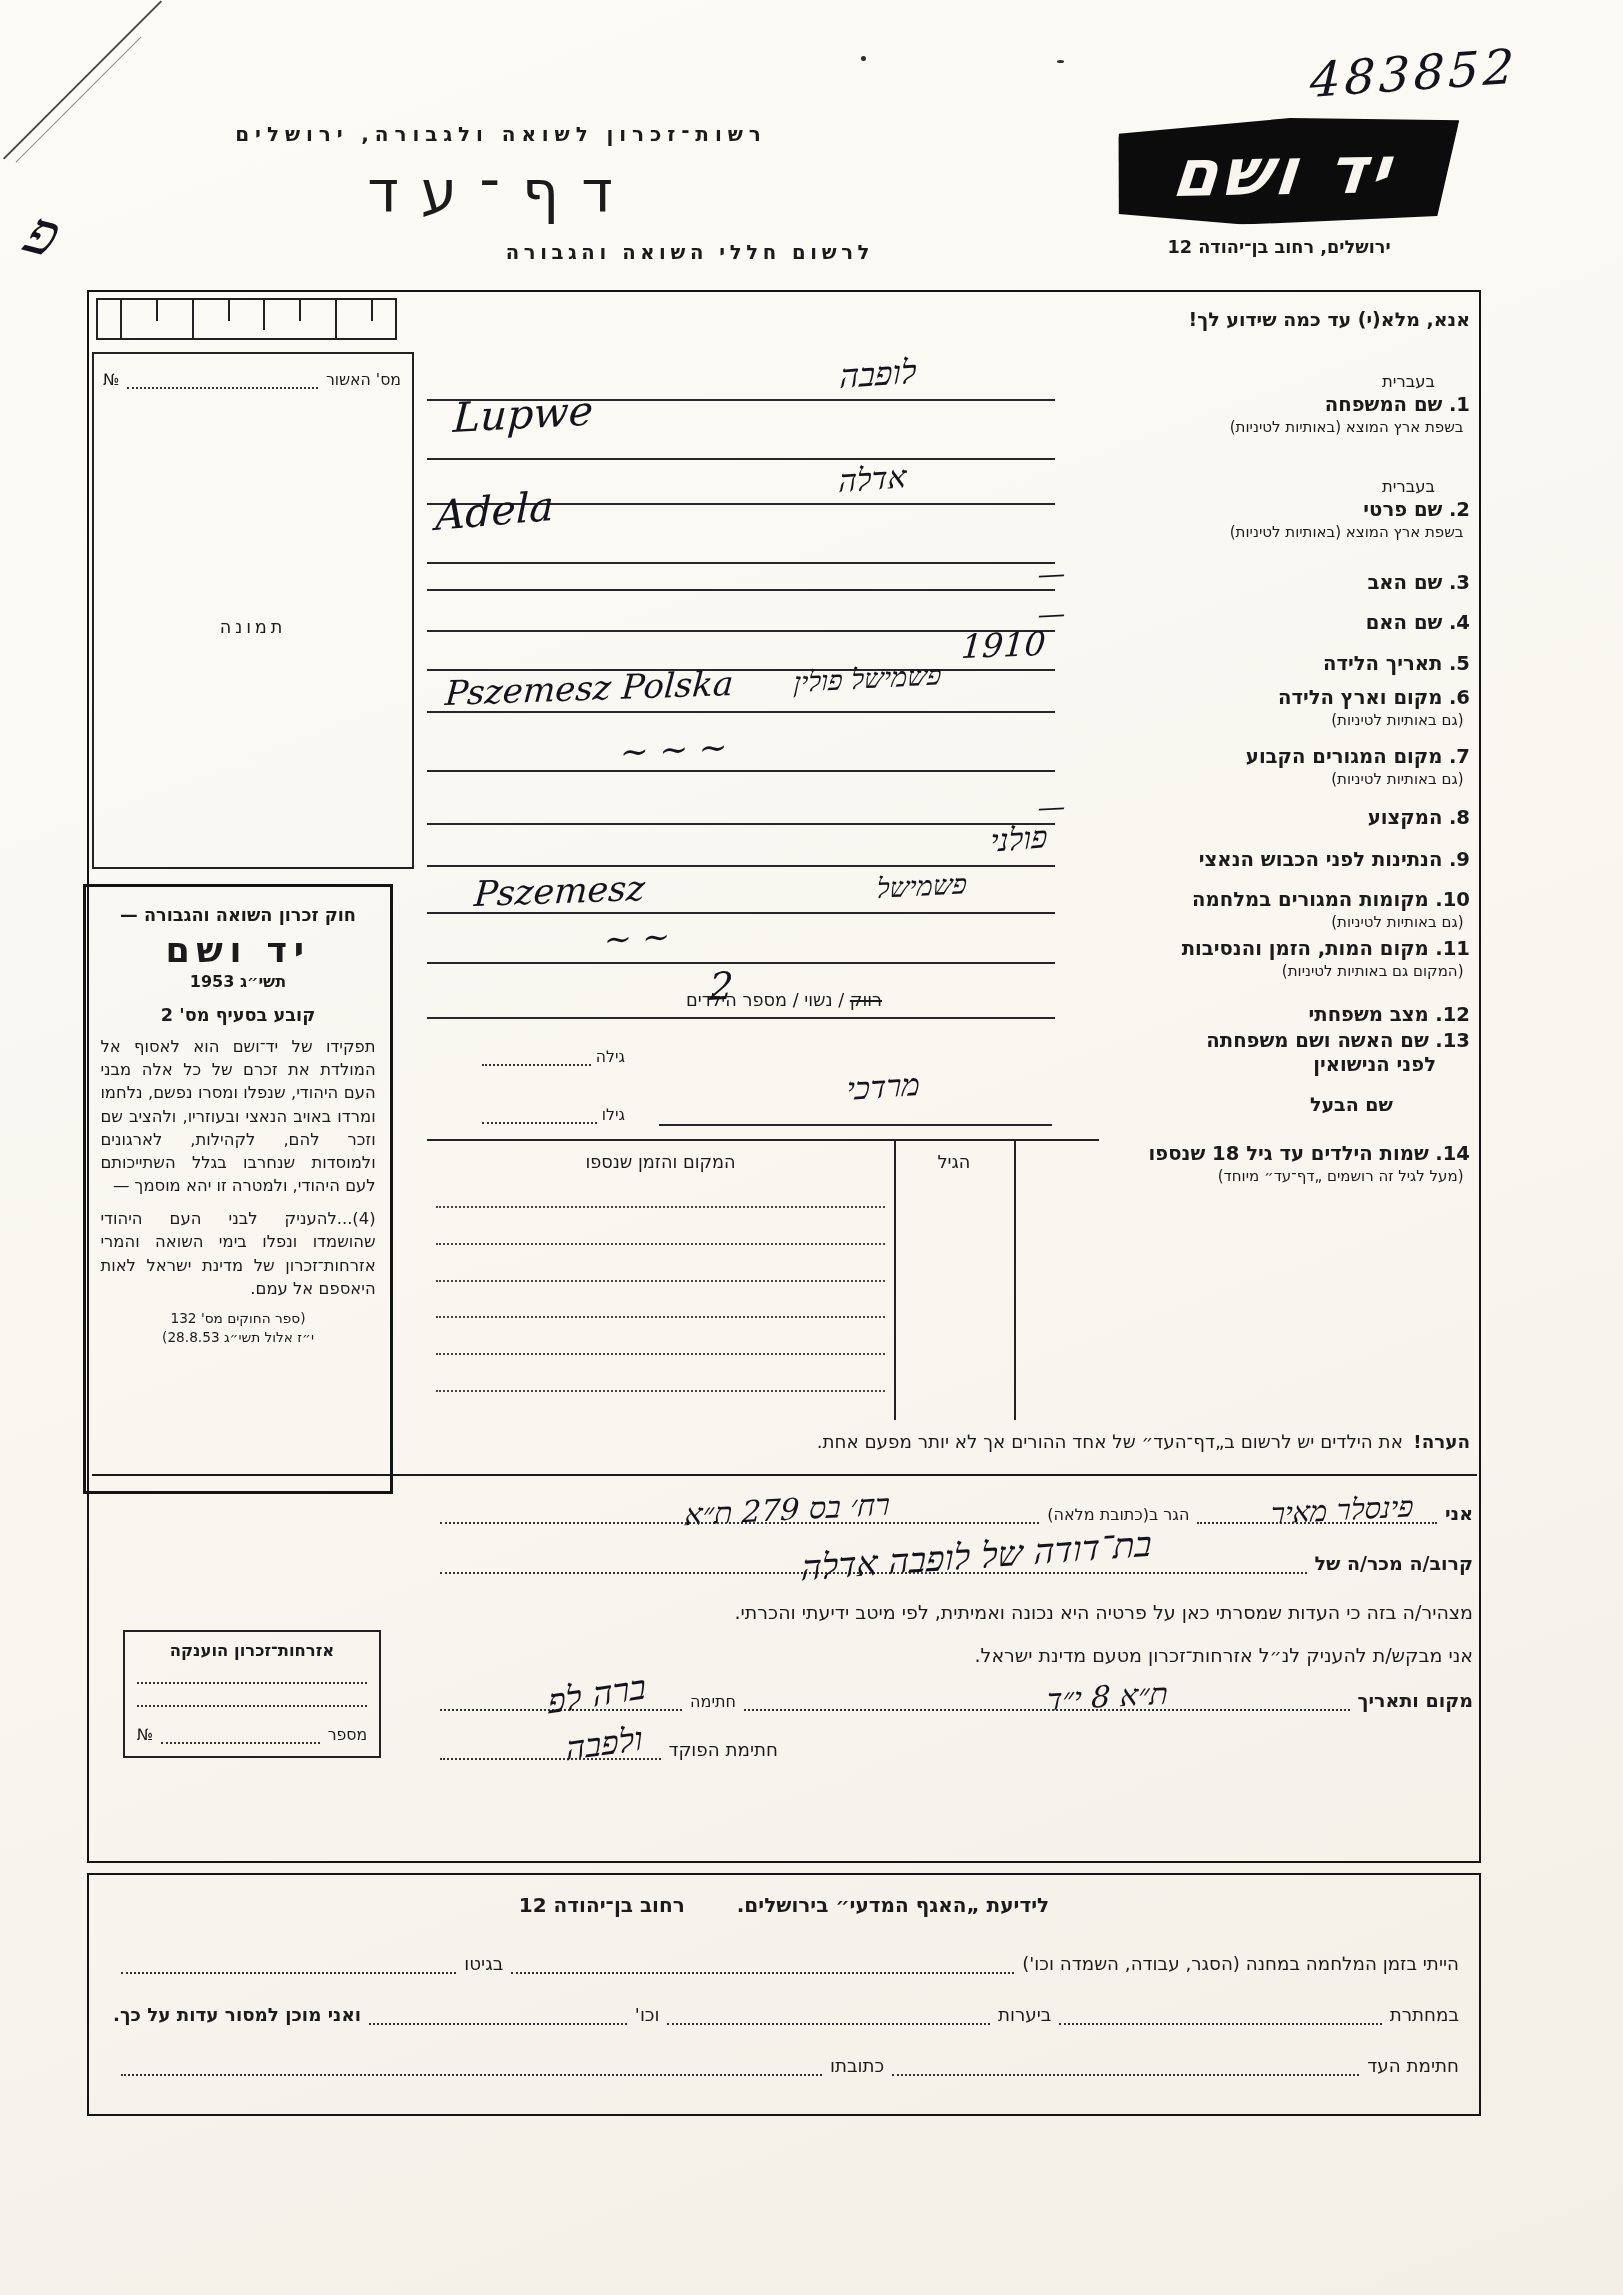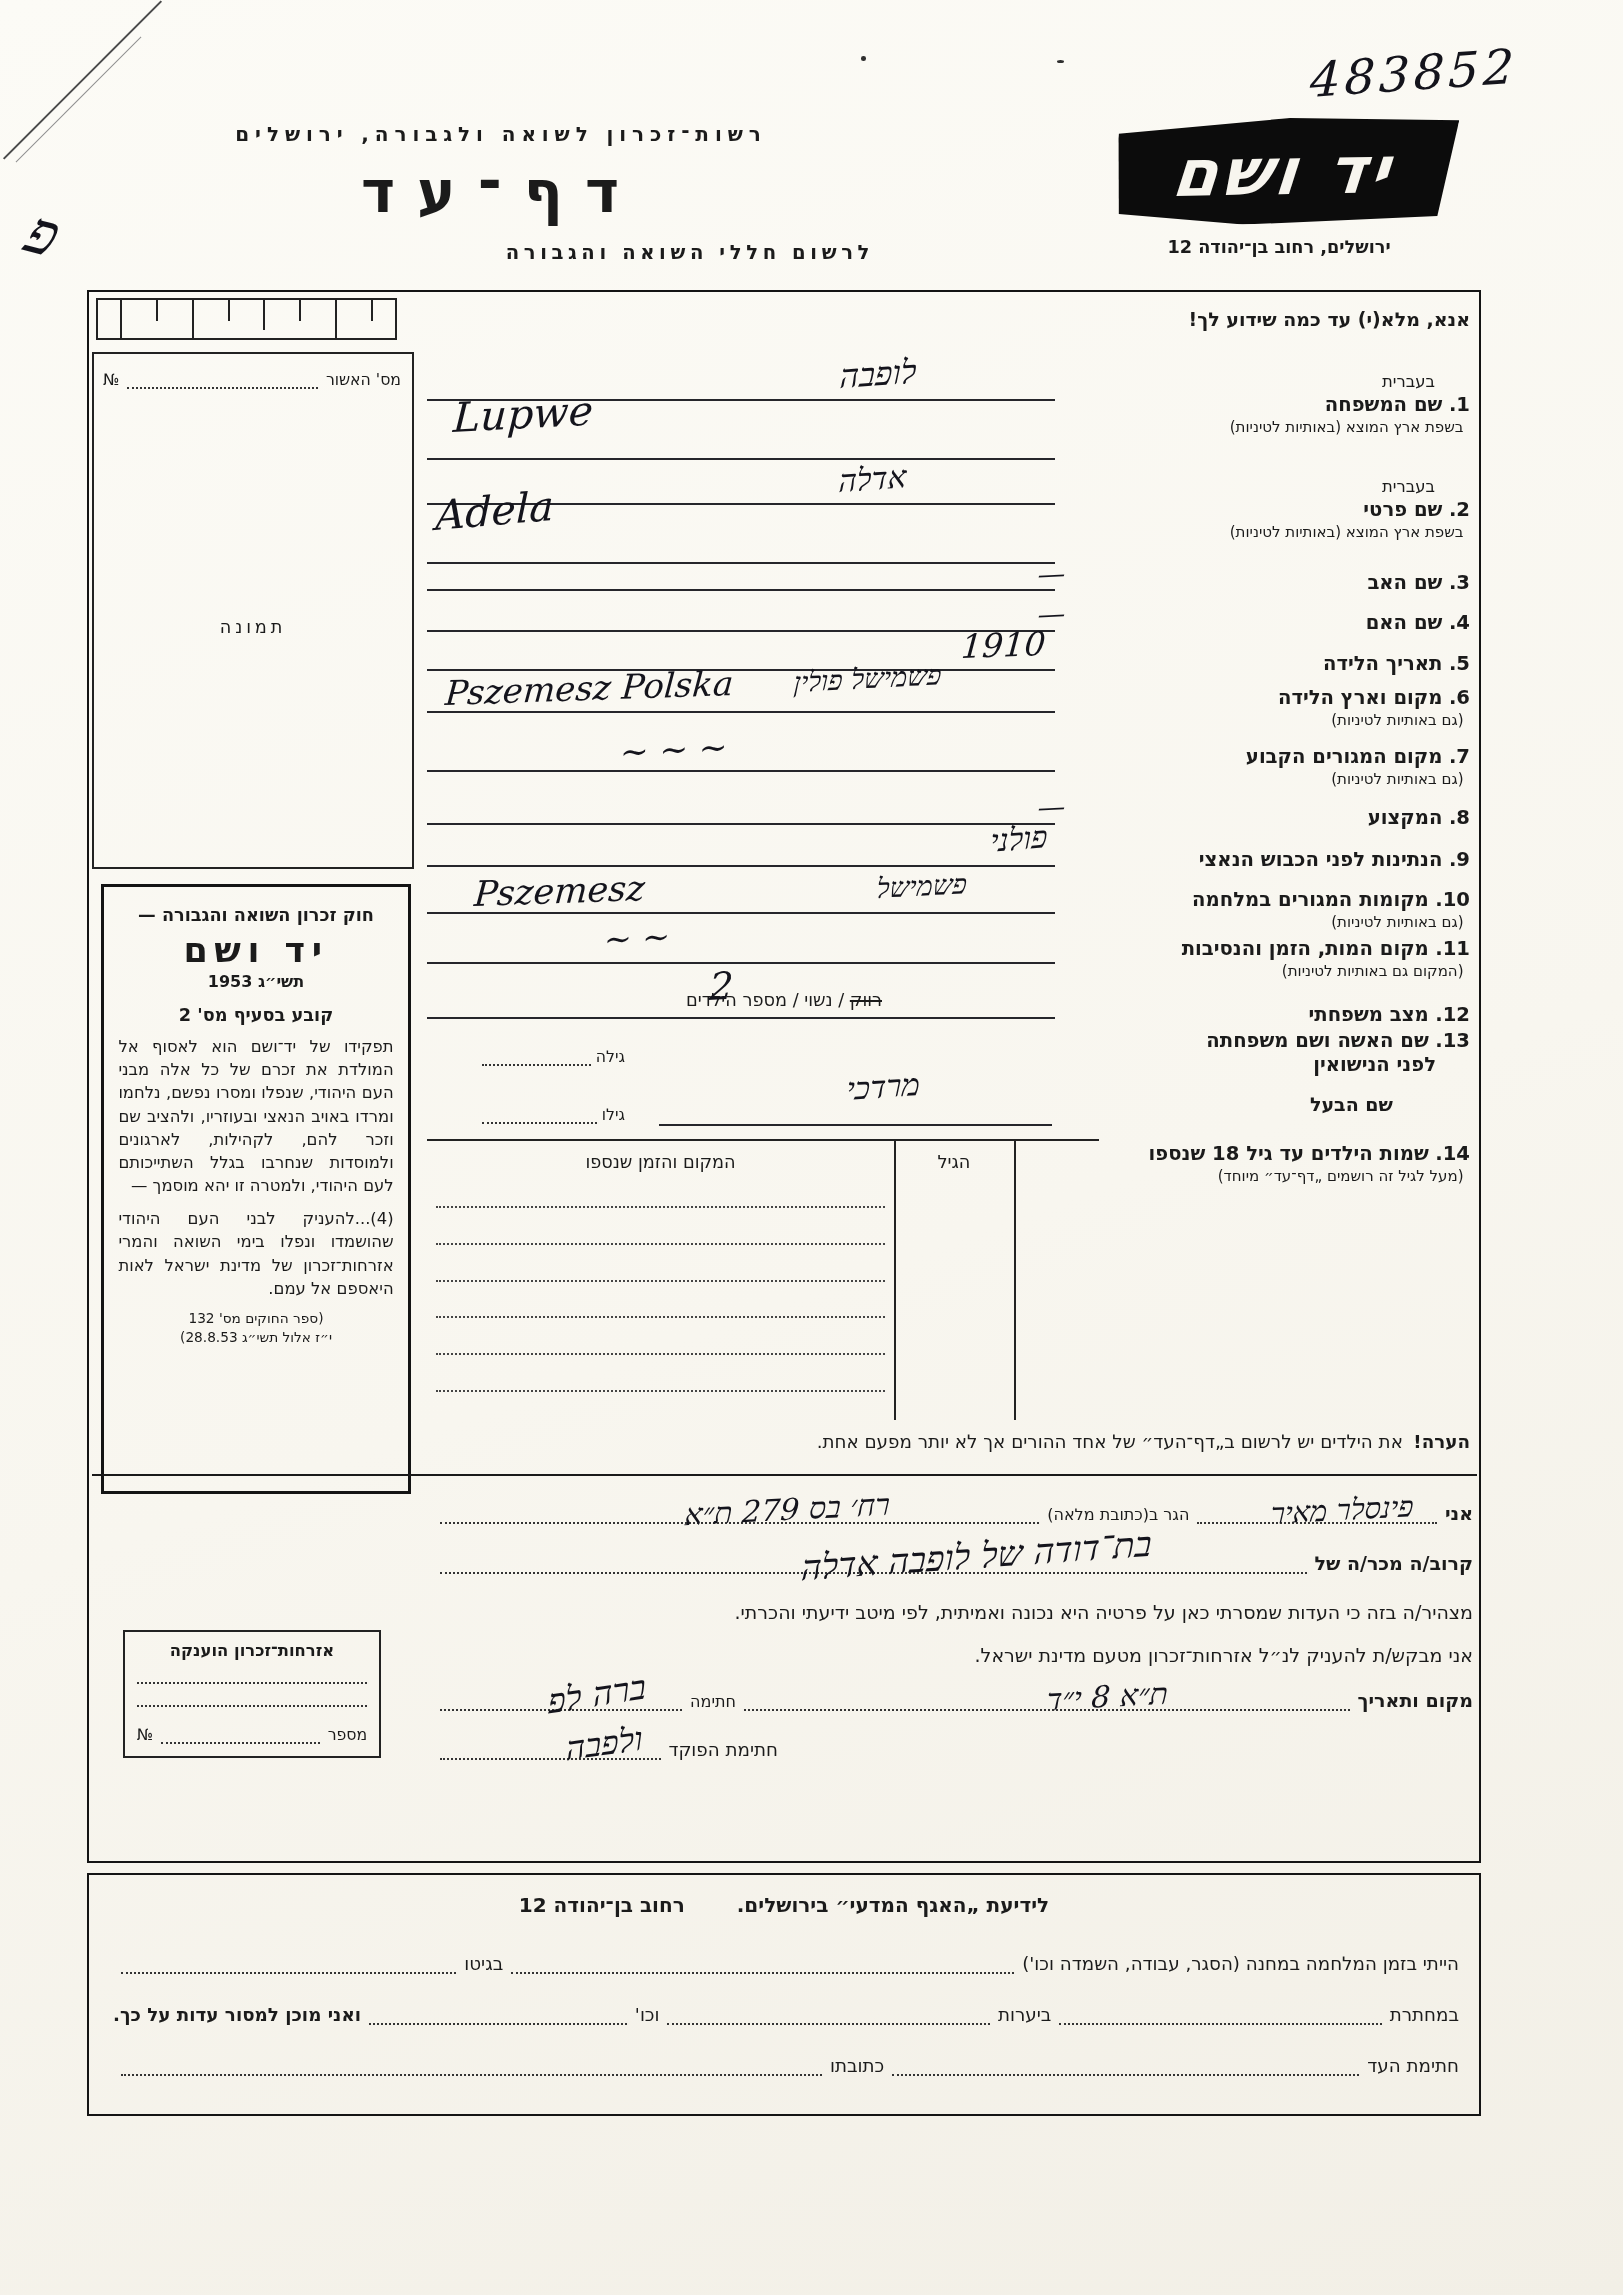--- a/index.html
+++ b/index.html
@@ -19,21 +19,21 @@
   
   .hw { position:absolute; font-family:"DejaVu Serif", serif; font-style:italic; color:#14141c;
         white-space:nowrap; transform:skewX(-6deg) rotate(var(--r,-3deg)); transform-origin:left bottom; }
   .reg-num { left:1309px; top:52px; font-size:48px; letter-spacing:3.9px; --r:-4deg; }
   .corner-mark { left:17px; top:195px; font-size:58px; --r:14deg; }
 
   
   .auth-line { position:absolute; left:128px; top:122px; width:746px; text-align:center;
                font-size:20px; font-weight:bold; letter-spacing:5.9px; direction:rtl; }
   .doc-title { position:absolute; left:128px; top:158px; width:746px; text-align:center;
-               font-size:58px; font-weight:bold; letter-spacing:22px; direction:rtl; }
+               font-size:58px; font-weight:normal; letter-spacing:22px; direction:rtl; }
   .doc-sub   { position:absolute; left:128px; top:241px; width:746px; text-align:right;
                font-size:19.6px; font-weight:bold; letter-spacing:4.6px; direction:rtl; }
   .logo { position:absolute; left:1114px; top:118px; width:339px; height:106px; background:#0c0c0c;
           transform:skewX(-8deg) rotate(-1deg); display:flex; align-items:center; justify-content:center;
           color:#f7f5ee; font-weight:bold; font-style:italic; font-size:65px; letter-spacing:3.9px;
           clip-path:polygon(0 12%,50% 0,100% 5%,97% 95%,40% 100%,3% 88%); direction:rtl; }
   .logo-addr { position:absolute; left:1094px; top:237px; width:370px; text-align:center;
                font-size:17.7px; font-weight:bold; direction:rtl; }
 
   
@@ -48,21 +48,21 @@
   .tickbox i:nth-child(5) { height:78%; }
 
   .instr { position:absolute; right:153px; top:308px; direction:rtl; font-size:19px; font-weight:bold; }
 
   .photo-box { position:absolute; left:92px; top:352px; width:322px; height:517px; border:2px solid #222; }
   .approval-row { position:absolute; left:103px; top:364px; width:298px; display:flex; direction:rtl;
                   align-items:flex-end; font-size:15.7px; }
   .photo-label { position:absolute; left:92px; top:617px; width:322px; text-align:center;
                  font-size:17.7px; letter-spacing:3.9px; }
 
-  .law-box { position:absolute; left:101px; top:884px; width:310px; height:610px; border:3.3px solid #141414;
+  .law-box { position:absolute; left:83px; top:884px; width:310px; height:610px; border:3.3px solid #141414;
              padding:18.3px 14.4px; text-align:center; }
   .law-l1 { font-size:17.7px; font-weight:bold; }
   .law-logo { font-size:35px; font-weight:bold; letter-spacing:6.5px; margin-top:5.2px; }
   .law-year { font-size:16px; font-weight:bold; margin-top:2px; }
   .law-clause { font-size:17.7px; font-weight:bold; margin-top:14px; }
   .law-body { font-size:16.4px; line-height:1.42; text-align:justify; margin-top:9.2px; }
   .law-fn { font-size:13.7px; margin-top:9.2px; line-height:1.4; }
 
   .cit-box { position:absolute; left:123px; top:1630px; width:258px; height:128px; border:2px solid #222;
              padding:9.2px 11.8px; }

